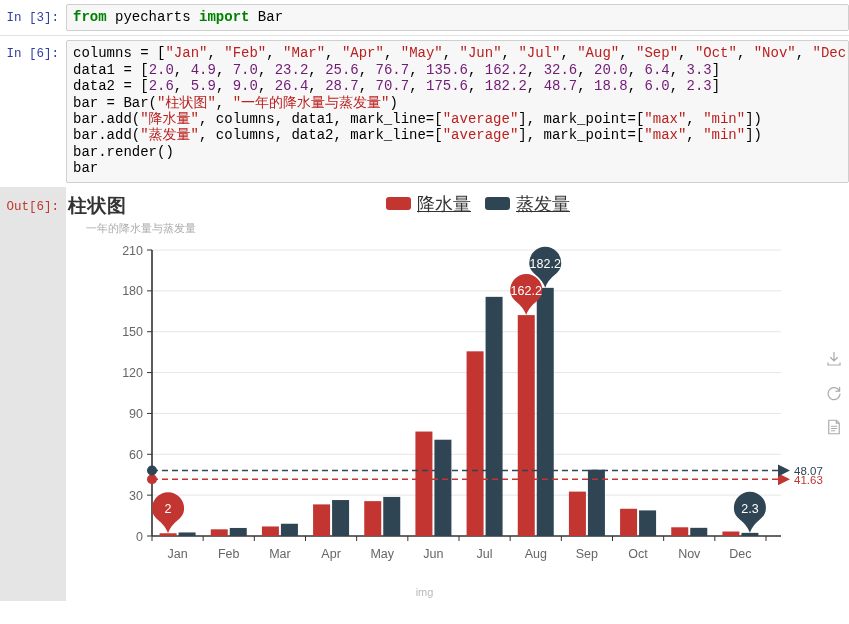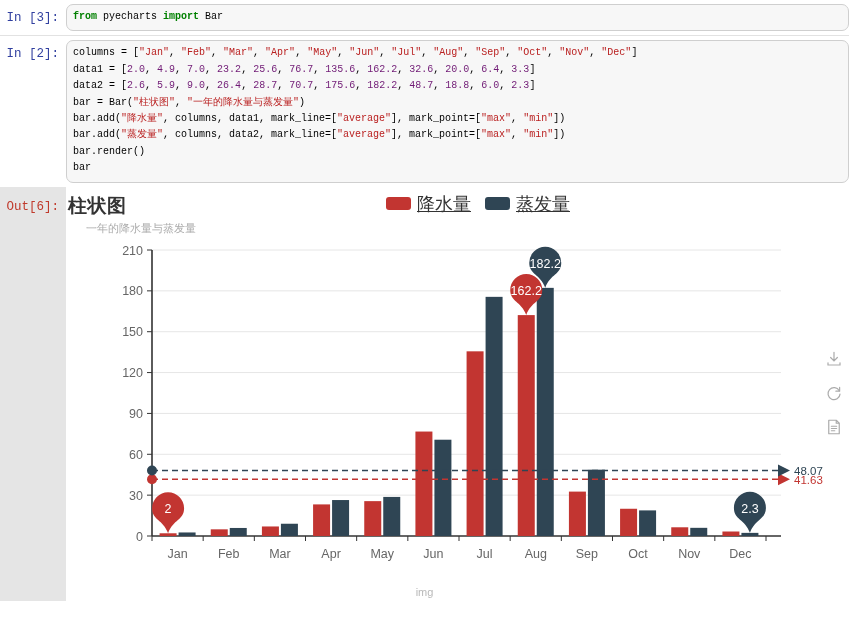--- a/index.html
+++ b/index.html
@@ -29,24 +29,24 @@
     font-size: 12.5px;
     color: #303f9f;
     white-space: pre;
     letter-spacing: 0px;
   }
   .prompt.out { color: #c0392b; padding-top: 9px; }
   .inputarea {
     flex: 1 1 auto;
     background: #f7f7f7;
     border: 1px solid #cfcfcf;
-    border-radius: 7px;
+    border-radius: 2px;
     padding: 4px 6px 5px 6px;
     font-family: "Liberation Mono", monospace;
-    font-size: 10px;
+    font-size: 14px;
     line-height: 16.4px;
     color: #000;
     white-space: pre;
     overflow: hidden;
   }
   .codeline { white-space: pre; }
   .k  { color: #008000; font-weight: bold; }   
   .s  { color: #ba2121; }                       
   .n  { color: #701a75; }                       
   .p  { color: #000; }
@@ -107,21 +107,21 @@
   <div class="cell-wrap">
     <div class="cell">
       <div class="prompt">In [3]:</div>
       <div class="inputarea" id="code3"><div class="codeline"><span class="k">from </span><span class="p">pyecharts </span><span class="k">import </span><span class="p">Bar</span></div></div>
     </div>
   </div>
   <div class="cell-sep"></div>
 
   <div class="cell-wrap">
     <div class="cell">
-      <div class="prompt">In [2]:</div>
+      <div class="prompt">In [6]:</div>
       <div class="inputarea" id="code6"><div class="codeline"><span class="p">columns = [</span><span class="s">"Jan"</span><span class="p">, </span><span class="s">"Feb"</span><span class="p">, </span><span class="s">"Mar"</span><span class="p">, </span><span class="s">"Apr"</span><span class="p">, </span><span class="s">"May"</span><span class="p">, </span><span class="s">"Jun"</span><span class="p">, </span><span class="s">"Jul"</span><span class="p">, </span><span class="s">"Aug"</span><span class="p">, </span><span class="s">"Sep"</span><span class="p">, </span><span class="s">"Oct"</span><span class="p">, </span><span class="s">"Nov"</span><span class="p">, </span><span class="s">"Dec"</span><span class="p">]</span></div><div class="codeline"><span class="p">data1 = [</span><span class="n">2.0</span><span class="p">, </span><span class="n">4.9</span><span class="p">, </span><span class="n">7.0</span><span class="p">, </span><span class="n">23.2</span><span class="p">, </span><span class="n">25.6</span><span class="p">, </span><span class="n">76.7</span><span class="p">, </span><span class="n">135.6</span><span class="p">, </span><span class="n">162.2</span><span class="p">, </span><span class="n">32.6</span><span class="p">, </span><span class="n">20.0</span><span class="p">, </span><span class="n">6.4</span><span class="p">, </span><span class="n">3.3</span><span class="p">]</span></div><div class="codeline"><span class="p">data2 = [</span><span class="n">2.6</span><span class="p">, </span><span class="n">5.9</span><span class="p">, </span><span class="n">9.0</span><span class="p">, </span><span class="n">26.4</span><span class="p">, </span><span class="n">28.7</span><span class="p">, </span><span class="n">70.7</span><span class="p">, </span><span class="n">175.6</span><span class="p">, </span><span class="n">182.2</span><span class="p">, </span><span class="n">48.7</span><span class="p">, </span><span class="n">18.8</span><span class="p">, </span><span class="n">6.0</span><span class="p">, </span><span class="n">2.3</span><span class="p">]</span></div><div class="codeline"><span class="p">bar = Bar(</span><span class="s">"柱状图"</span><span class="p">, </span><span class="s">"一年的降水量与蒸发量"</span><span class="p">)</span></div><div class="codeline"><span class="p">bar.add(</span><span class="s">"降水量"</span><span class="p">, columns, data1, mark_line=[</span><span class="s">"average"</span><span class="p">], mark_point=[</span><span class="s">"max"</span><span class="p">, </span><span class="s">"min"</span><span class="p">])</span></div><div class="codeline"><span class="p">bar.add(</span><span class="s">"蒸发量"</span><span class="p">, columns, data2, mark_line=[</span><span class="s">"average"</span><span class="p">], mark_point=[</span><span class="s">"max"</span><span class="p">, </span><span class="s">"min"</span><span class="p">])</span></div><div class="codeline"><span class="p">bar.render()</span></div><div class="codeline"><span class="p">bar</span></div></div>
     </div>
   </div>
 
   <div class="outblock">
     <div class="prompt out" style="position:absolute;left:0;top:4px;width:66px;">Out[6]:</div>
 
     <div class="chart">
       <div class="chart-title">柱状图</div>
       <div class="chart-subtitle">一年的降水量与蒸发量</div>

